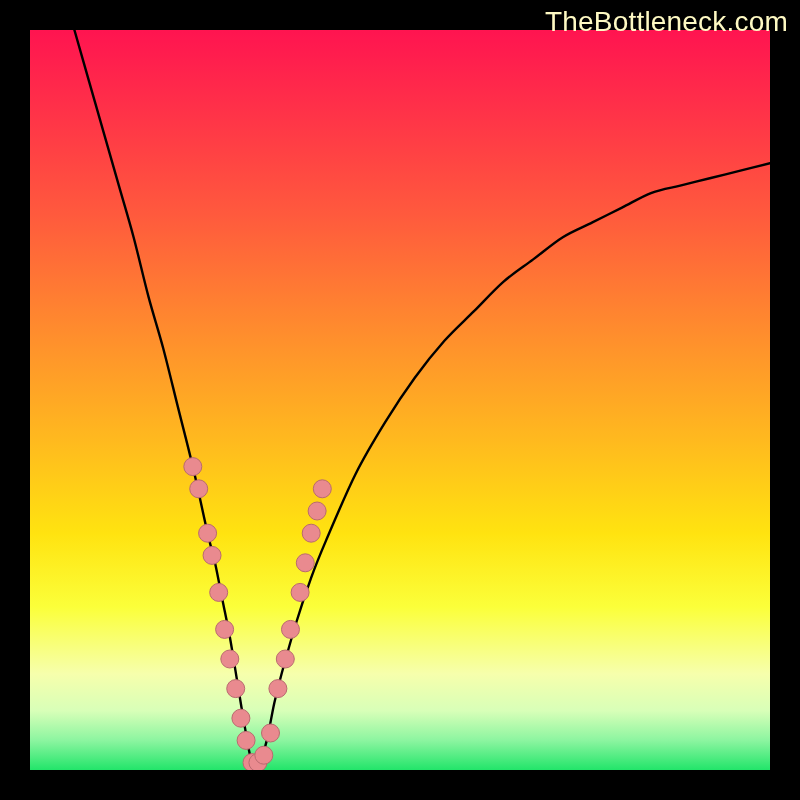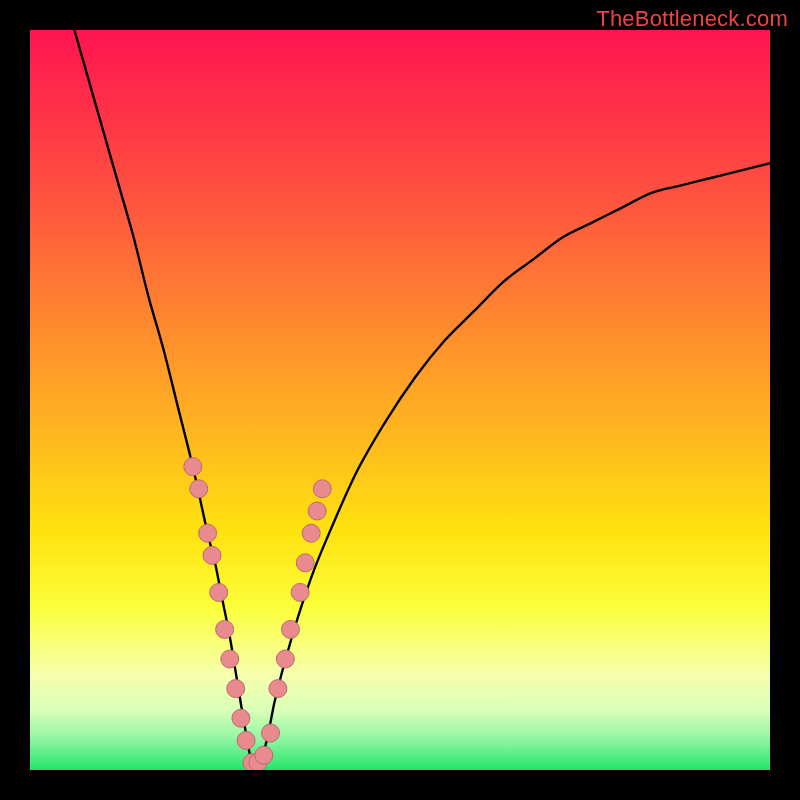--- a/index.html
+++ b/index.html
@@ -40,22 +40,22 @@
       #f6ffac 87%,
       #d8ffb8 92%,
       #8cf5a0 96%,
       #22e56a 100%
     );
   }
   .watermark {
     position: absolute;
     top: 6px;
     right: 12px;
-    color: #ef4444;
-    font-size: 22px;
+    color: #fef9c3;
+    font-size: 28px;
     font-weight: 500;
     letter-spacing: 0.2px;
     user-select: none;
   }
   svg {
     position: absolute;
     inset: 0;
   }
 </style>
 </head>

